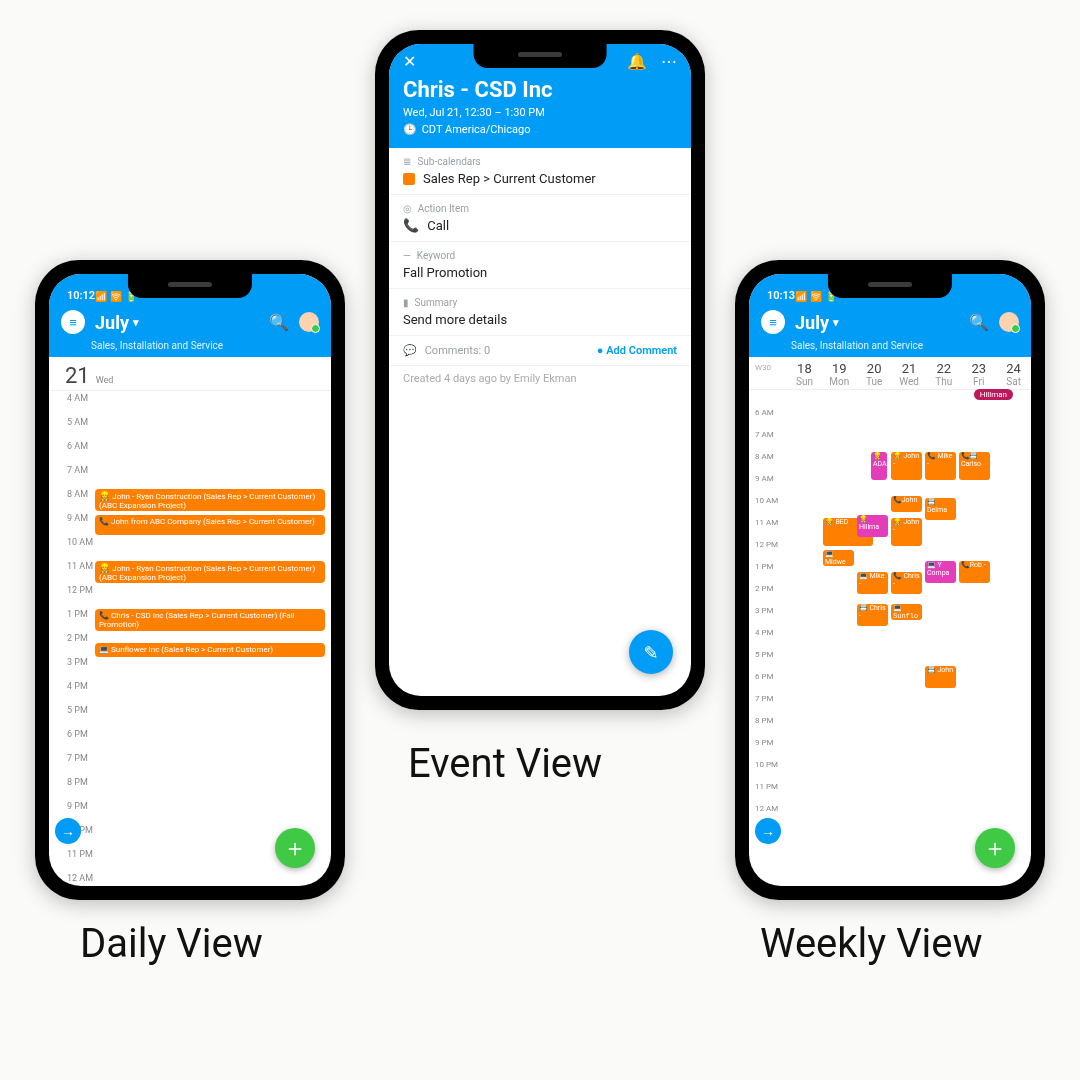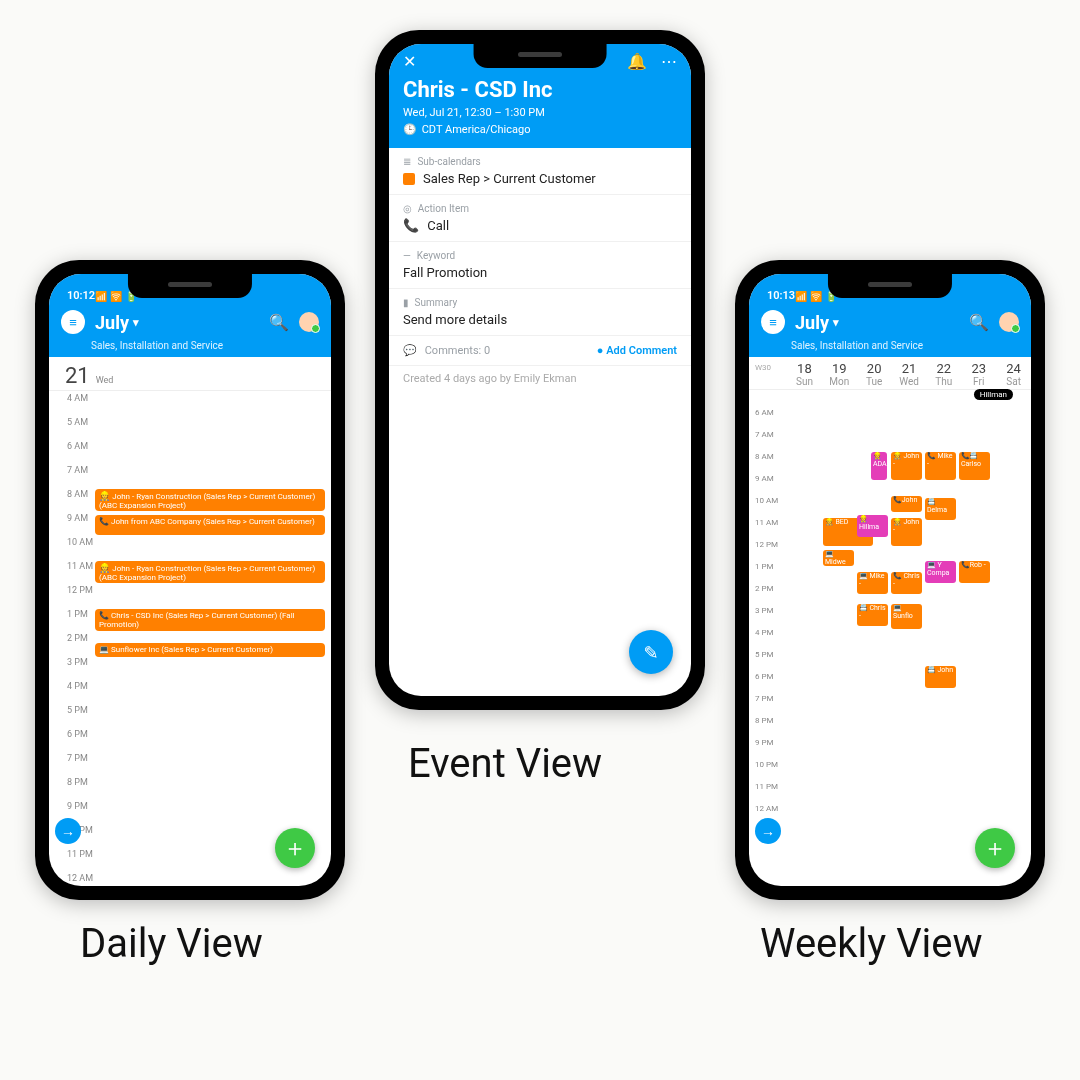--- a/index.html
+++ b/index.html
@@ -59,21 +59,21 @@
   
   .wk-days{display:flex;padding:4px 0 2px 38px;border-bottom:1px solid #eee;}
   .wk-col{flex:1;text-align:center;}
   .wk-num{font-size:13px;color:#444;}
   .wk-dow{font-size:10px;color:#999;}
   .wk-week{position:absolute;left:6px;top:6px;font-size:8px;color:#aaa;}
   .wk-grid{flex:1;position:relative;overflow:hidden;font-size:8px;color:#888;}
   .wk-hour{position:absolute;left:6px;}
   .wev{position:absolute;background:#ff8000;color:#fff;font-size:7px;border-radius:3px;padding:1px 2px;overflow:hidden;line-height:1.1;}
   .wev.pink{background:#e43db8;}
-  .pill{position:absolute;background:#000000;color:#fff;font-size:8px;border-radius:7px;padding:1px 6px;}
+  .pill{position:absolute;background:#be185d;color:#fff;font-size:8px;border-radius:7px;padding:1px 6px;}
 
   .caption{position:absolute;font-size:40px;color:#111;}
   .cap-daily{left:80px;top:920px;}
   .cap-event{left:408px;top:740px;}
   .cap-weekly{left:760px;top:920px;}
 </style>
 </head>
 <body>
 
 <div class="phone daily">
@@ -284,21 +284,21 @@
 Mike -</div>
         <div class="wev " style="left: 108px; width: 31px; top: 198px; height: 22px;">📇
 Chris -</div>
         <div class="wev " style="left: 142px; width: 31px; top: 46px; height: 28px;">👷
 John -</div>
         <div class="wev " style="left: 142px; width: 31px; top: 90px; height: 16px;">📞John</div>
         <div class="wev " style="left: 142px; width: 31px; top: 112px; height: 28px;">👷
 John -</div>
         <div class="wev " style="left: 142px; width: 31px; top: 166px; height: 22px;">📞
 Chris -</div>
-        <div class="wev " style="left: 142px; width: 31px; top: 198px; height: 25px;">💻
+        <div class="wev " style="left: 142px; width: 31px; top: 198px; height: 16px; font-family: Liberation Mono, monospace;">💻
 Sunflo</div>
         <div class="wev " style="left: 176px; width: 31px; top: 46px; height: 28px;">📞
 Mike -</div>
         <div class="wev " style="left: 176px; width: 31px; top: 92px; height: 22px;">📇
 Delma</div>
         <div class="wev pink" style="left: 176px; width: 31px; top: 155px; height: 22px;">💻 Y
 Compa</div>
         <div class="wev " style="left: 176px; width: 31px; top: 260px; height: 22px;">📇
 John</div>
         <div class="wev " style="left: 210px; width: 31px; top: 46px; height: 28px;">📞📇

